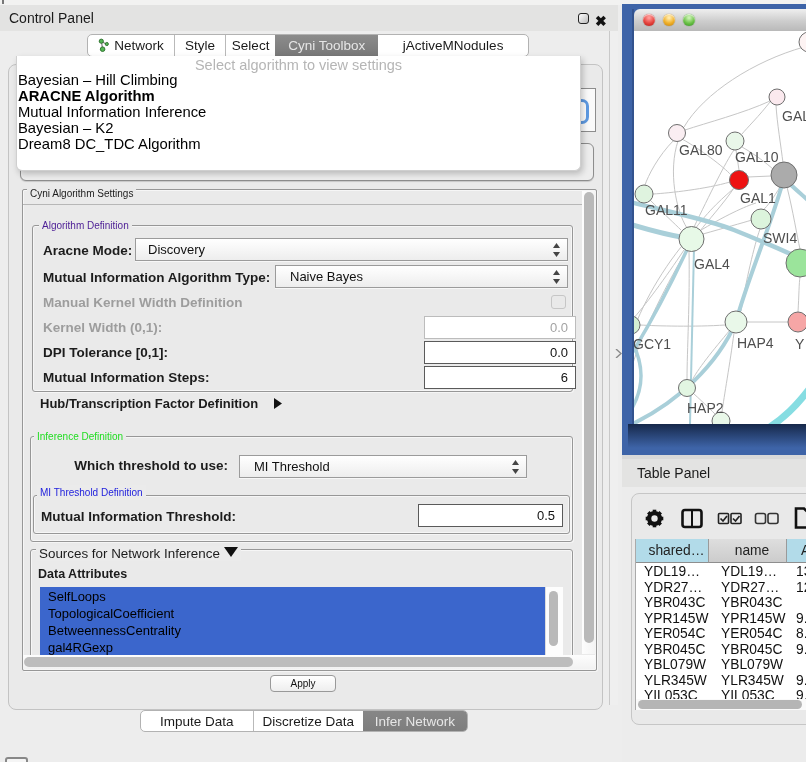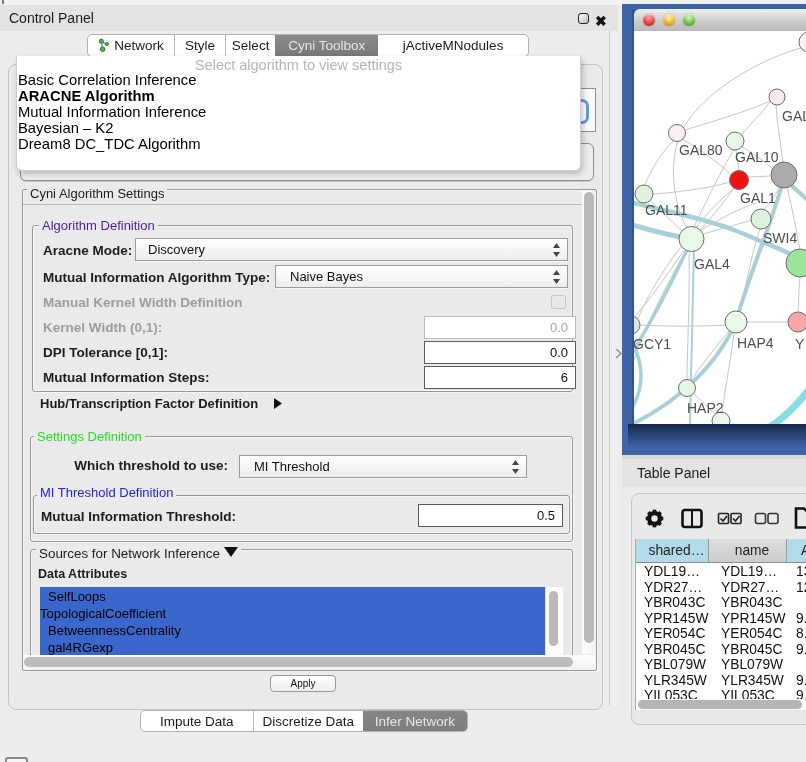--- a/index.html
+++ b/index.html
@@ -1,20 +1,20 @@
 <!DOCTYPE html>
 <html><head>
 <meta charset="utf-8">
 <style>
 html,body{margin:0;padding:0}
 body{width:806px;height:762px;position:relative;overflow:hidden;background:#ededed;font-family:"Liberation Sans",sans-serif;-webkit-font-smoothing:antialiased}
 .ab{position:absolute}
 .lbl{font-weight:bold;font-size:13.5px;color:#1c1c1c;white-space:nowrap}
 .dis{color:#9d9d9d}
-.gt{font-size:13px;color:#1c1c1c;background:#eaeaea;padding:0 3px;white-space:nowrap;line-height:15px}
+.gt{font-size:10px;color:#1c1c1c;background:#eaeaea;padding:0 3px;white-space:nowrap;line-height:15px}
 .etch{border:1px solid #979797;border-radius:3px;box-shadow:inset 0 0 0 1px rgba(255,255,255,.55),1px 1px 0 rgba(255,255,255,.5)}
 .combo{background:linear-gradient(#ffffff,#f7f7f7 45%,#ededed);border:1px solid #9b9b9b;border-radius:0;box-shadow:0 1px 0 rgba(255,255,255,.6)}
 .combo .ct{position:absolute;left:17px;top:3px;font-size:13px;color:#111;white-space:nowrap}
 .tf{background:#fff;font-size:13px;text-align:right;color:#111;line-height:21px;padding-right:7px}
 .seg{background:#fff;border:1px solid #b2b2b2;border-radius:5px;display:flex;align-items:center;font-size:13.5px;color:#1a1a1a;overflow:hidden}
 .seg .s{padding:0 13px;height:100%;display:flex;align-items:center;white-space:nowrap}
 .seg .sep{width:1px;height:100%;background:#b9b9b9}
 .seg .on{background:linear-gradient(#8c8c8c,#787878);color:#e6e6e6}
 .arr2{position:absolute;right:6px;top:50%;width:9px;height:14px;margin-top:-7px}
 </style>
@@ -85,41 +85,41 @@
  <div class="ab tf" style="left:424px;top:336px;width:143px;height:21px;border:1px solid #5a5a5a">0.0</div>
  <div class="ab lbl" style="left:43px;top:365px">Mutual Information Steps:</div>
  <div class="ab tf" style="left:424px;top:361px;width:143px;height:21px;border:1px solid #5a5a5a">6</div>
 
  <div class="ab" style="left:40px;top:391px;font-size:13px;font-weight:600;color:#1c1c1c">Hub/Transcription Factor Definition</div>
  <svg class="ab" style="left:273px;top:392px" width="10" height="13" viewBox="0 0 10 13">
       <path d="M1 1 L9 6.5 L1 12 Z" fill="#111"></path>
     </svg>
 
  <div class="ab etch" style="left:30px;top:431px;width:541px;height:104px"></div>
- <div class="ab gt" style="left:34px;top:424px;color:#22dd22">Settings Definition</div>
+ <div class="ab gt" style="left:34px;top:424px;color:#22dd22">Inference Definition</div>
  <div class="ab lbl" style="left:62px;top:453px;width:166px;text-align:right">Which threshold to use:</div>
  <div class="ab combo" style="left:239px;top:450px;width:286px;height:21px">
       <span class="ct" style="left:14px">MI Threshold</span>
       <svg class="arr2" viewBox="0 0 9 14">
         <path d="M4.5 0 L8 5 H1 Z" fill="#444"></path>
         <path d="M4.5 14 L1 9 H8 Z" fill="#444"></path>
       </svg>
     </div>
 
  <div class="ab etch" style="left:33px;top:490px;width:535px;height:37px"></div>
  <div class="ab gt" style="left:37px;top:480px;color:#2222dd;background:#ebebeb">MI Threshold Definition</div>
  <div class="ab lbl" style="left:41px;top:504px">Mutual Information Threshold:</div>
  <div class="ab tf" style="left:418px;top:499px;width:136px;height:21px;border:1px solid #5a5a5a">0.5</div>
 
  <div class="ab etch" style="left:30px;top:544px;width:541px;height:110px"></div>
  <div class="ab" style="left:36px;top:541px;font-size:13.4px;color:#1c1c1c;background:#ebebeb;padding:0 3px">Sources for Network Inference <span style="display:inline-block;vertical-align:1px;width:0;height:0;border-left:7.5px solid transparent;border-right:7.5px solid transparent;border-top:10px solid #111"></span></div>
  <div class="ab lbl" style="left:38px;top:562px;font-size:12.5px">Data Attributes</div>
  <div class="ab" style="left:40px;top:582px;width:505px;height:73px;background:#3b66cc;color:#000000;font-size:13px;line-height:17px;padding-top:1px;overflow:hidden">
       <div style="padding-left:8px">SelfLoops</div>
-      <div style="padding-left:0">TopologicalCoefficient</div>
+      <div style="padding-left:8px">TopologicalCoefficient</div>
       <div style="padding-left:8px">BetweennessCentrality</div>
       <div style="padding-left:8px">gal4RGexp</div>
     </div>
  <div class="ab" style="left:545px;top:582px;width:17px;height:73px;background:#fdfdfd;border-left:1px solid #ddd"></div>
  <div class="ab" style="left:549px;top:586px;width:9px;height:55px;background:#b9b9b9;border-radius:5px"></div>
 
  <div class="ab" style="left:582px;top:186px;width:14px;height:463px;background:linear-gradient(90deg,#fdfdfd,#f3f3f3)"></div>
  <div class="ab" style="left:584px;top:187px;width:10px;height:451px;background:#b9b9b9;border-radius:5px"></div>
  <div class="ab" style="left:23px;top:650px;width:572px;height:14px;background:linear-gradient(#fdfdfd,#f2f2f2)"></div>
  <div class="ab" style="left:24px;top:652px;width:549px;height:10px;background:#bdbdbd;border-radius:5px"></div>
@@ -136,21 +136,21 @@
 
 <div class="ab" style="left:5px;top:757px;width:19px;height:12px;border:2px solid #888;border-radius:3px;background:#f5f5f5"></div>
 
 <svg class="ab" style="left:615px;top:349px" width="7" height="9" viewBox="0 0 7 9">
     <path d="M1 0 L6 4.5 L1 9" fill="none" stroke="#8a8a8a" stroke-width="1.4"></path>
   </svg>
 
 <div class="ab" style="left:16px;top:56px;width:563px;height:114px;background:#fff;border:1px solid #cfcfcf;border-top:none;border-radius:0 0 6px 6px;box-shadow:2px 3px 6px rgba(0,0,0,.22)">
   <div style="text-align:center;font-size:14.5px;color:#b5b5b5;margin-top:1px">Select algorithm to view settings</div>
   <div style="position:absolute;left:1px;top:17px;font-size:14.8px;color:#000;line-height:15.9px;white-space:nowrap">
-    <div>Basic Correlation Inference</div>
+    <div>Bayesian – Hill Climbing</div>
     <div style="font-weight:bold">ARACNE Algorithm</div>
     <div>Mutual Information Inference</div>
     <div>Bayesian – K2</div>
     <div>Dream8 DC_TDC Algorithm</div>
   </div>
 </div>
 
 <div class="ab" style="left:622px;top:4px;width:184px;height:451px;background:#3e64a8"></div>
 
 <div class="ab" style="left:628px;top:424px;width:178px;height:26px;background:linear-gradient(#16284a,rgba(62,100,168,0) 92%)"></div>

